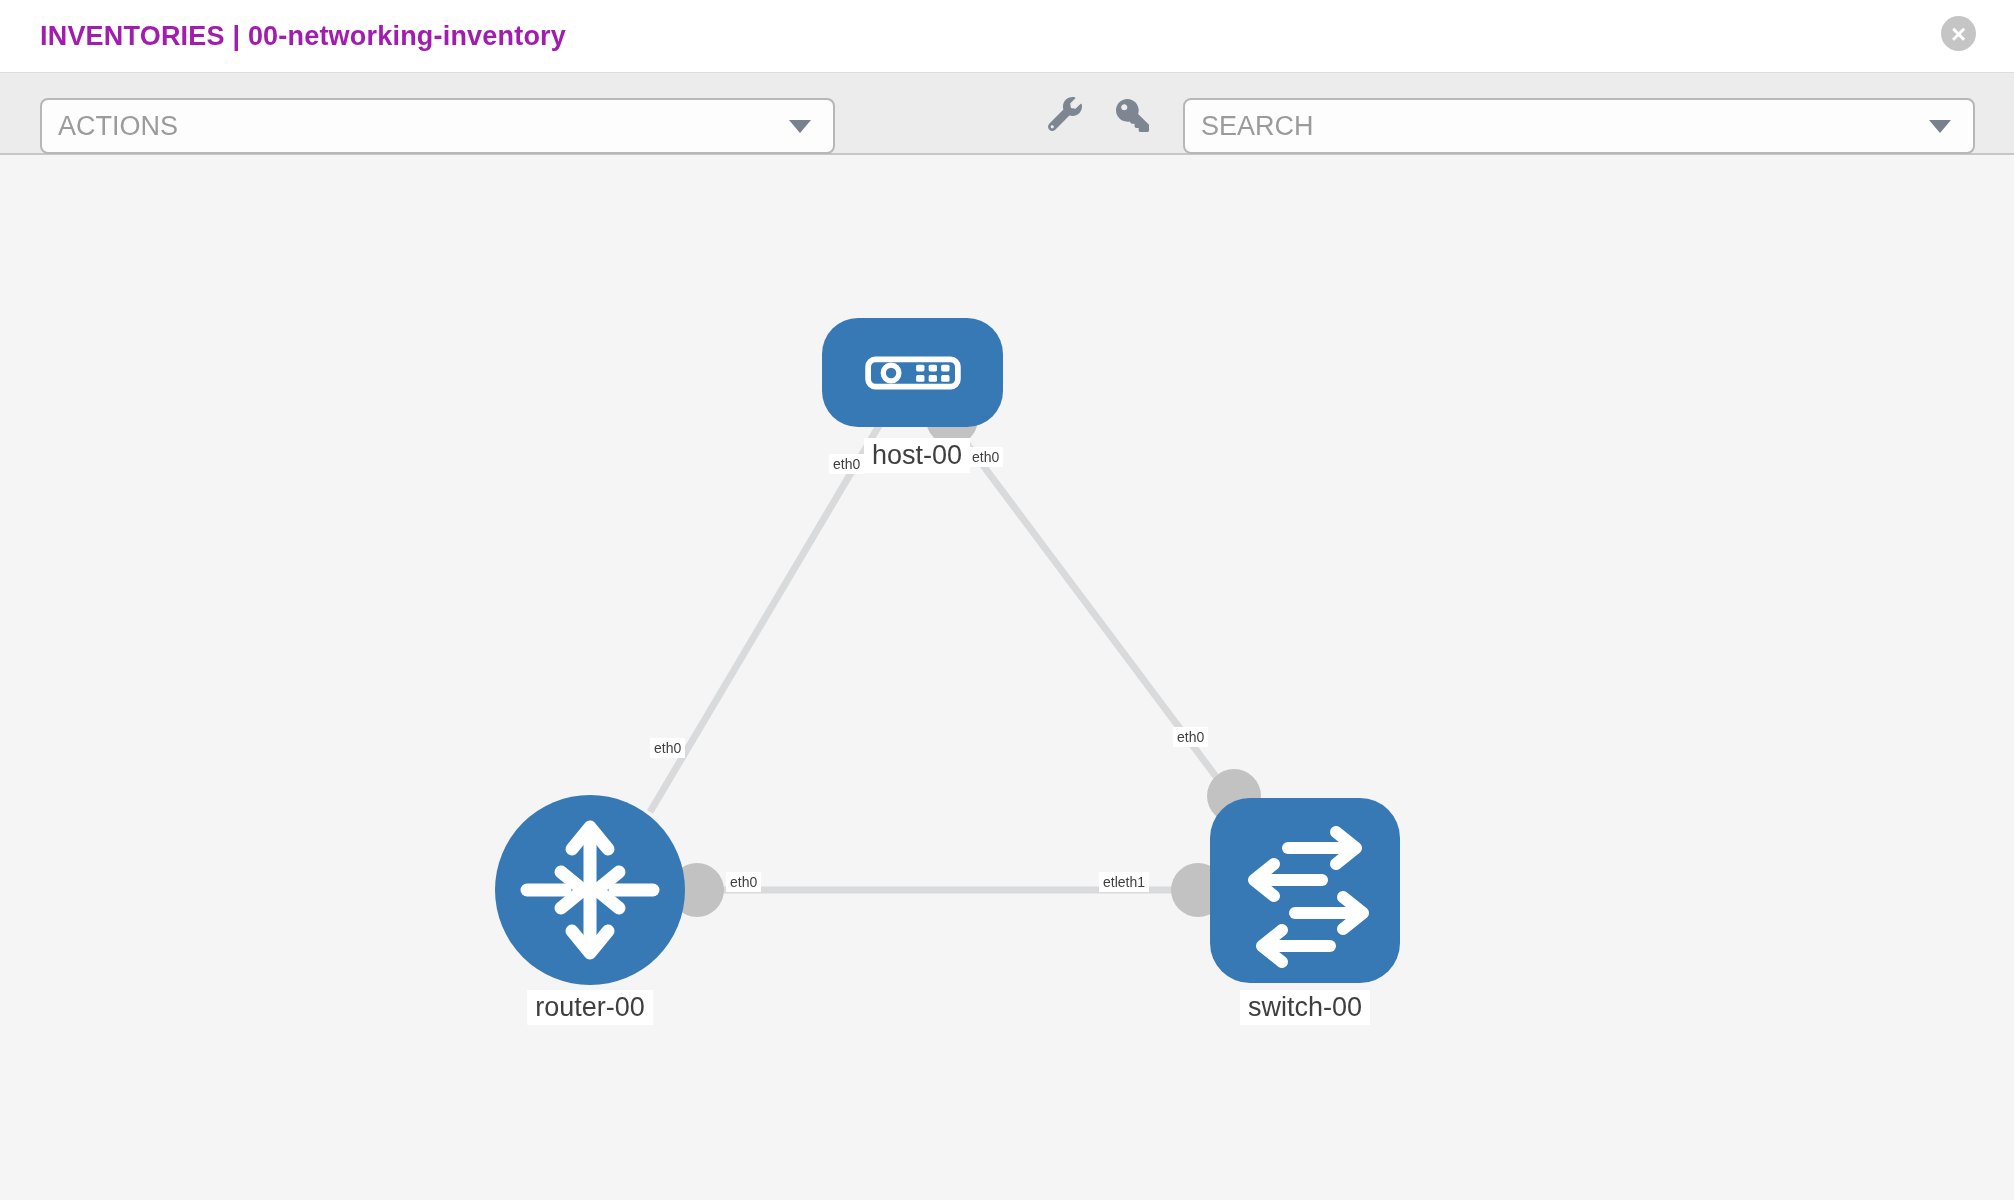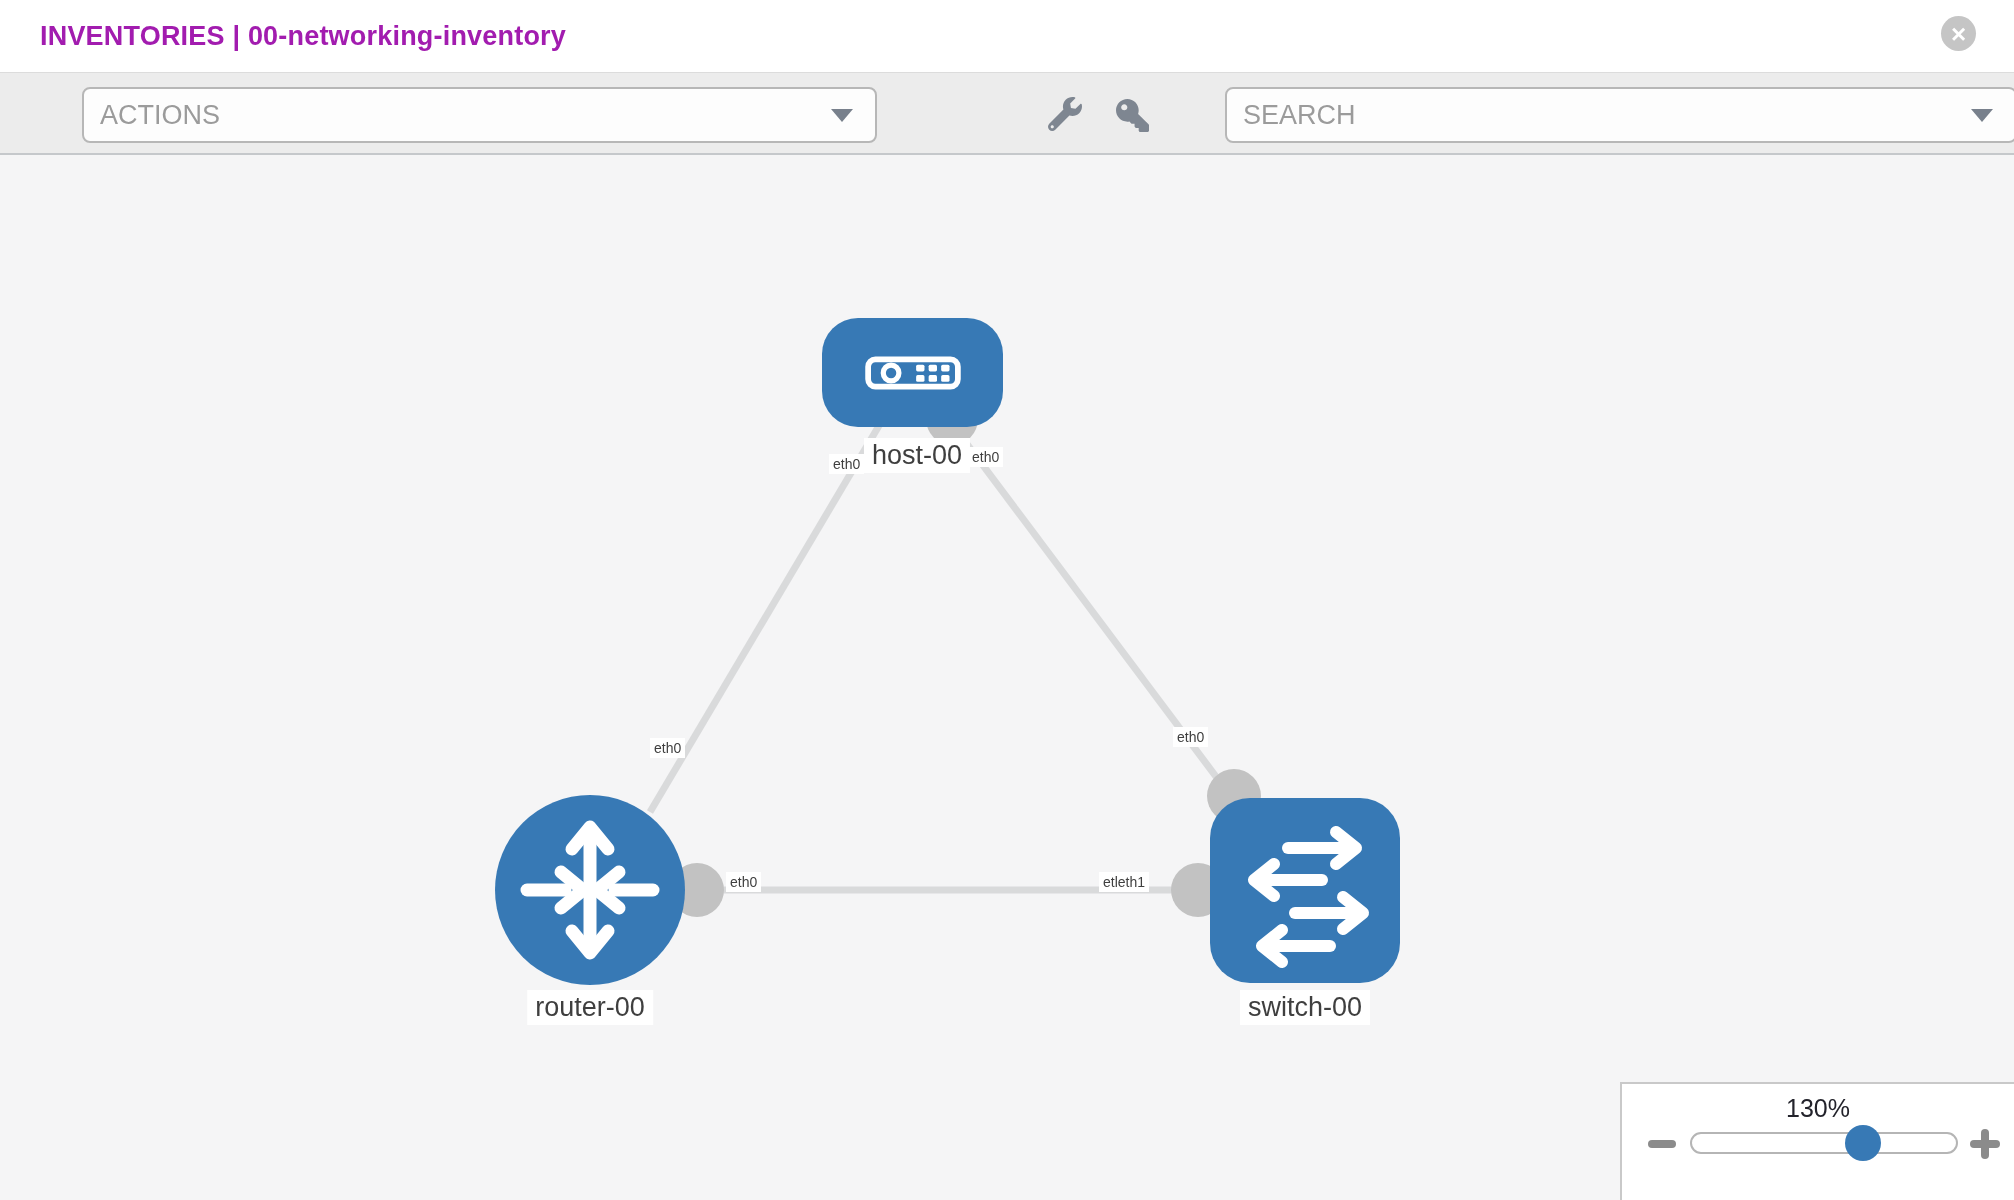--- a/index.html
+++ b/index.html
@@ -21,24 +21,24 @@
     position:absolute;left:1941px;top:16px;width:35px;height:35px;border-radius:50%;
     background:#c5c5c5;color:#ffffff;display:flex;align-items:center;justify-content:center;
     font-size:26px;font-weight:900;cursor:pointer;line-height:1;
   }
   
   .toolbar{
     position:absolute;left:0;top:73px;width:2014px;height:80px;
     background:#ececec;border-bottom:2px solid #c5c8cb;z-index:20;
   }
   .select-box{
-    position:absolute;top:14px;height:56px;background:#fdfdfd;
+    position:absolute;top:25px;height:56px;background:#fdfdfd;
     border:2px solid #b7b7b7;border-radius:8px;box-sizing:border-box;
     display:flex;align-items:center;padding-left:16px;
-    font-size:27px;color:#9b9b9b;cursor:pointer;margin-left:42px;
+    font-size:27px;color:#9b9b9b;cursor:pointer;
   }
   .select-box .caret{
     position:absolute;right:22px;top:50%;margin-top:-6px;width:0;height:0;
     border-left:11px solid transparent;border-right:11px solid transparent;
     border-top:13px solid #78808c;
   }
   .tool-icon{position:absolute;cursor:pointer;}
   .tool-icon svg{display:block;}
   
   .topo-svg{position:absolute;left:0;top:0;z-index:1;}
@@ -163,24 +163,14 @@
         </g>
       </svg>
     </div>
 
     <div class="select-box" style="left:1183px;width:792px;text-align:right;">
       <span>SEARCH</span>
       <span class="caret"></span>
     </div>
   </div>
 
-  <div class="zoom-panel">
-    <div class="zoom-level">130%</div>
-    <div class="zoom-out-bar"></div>
-    <div class="zoom-track"></div>
-    <div class="zoom-thumb"></div>
-    <div class="zoom-in-plus">
-      <div class="h"></div>
-      <div class="v"></div>
-    </div>
-  </div>
 
 </div>
 
 </body></html>

